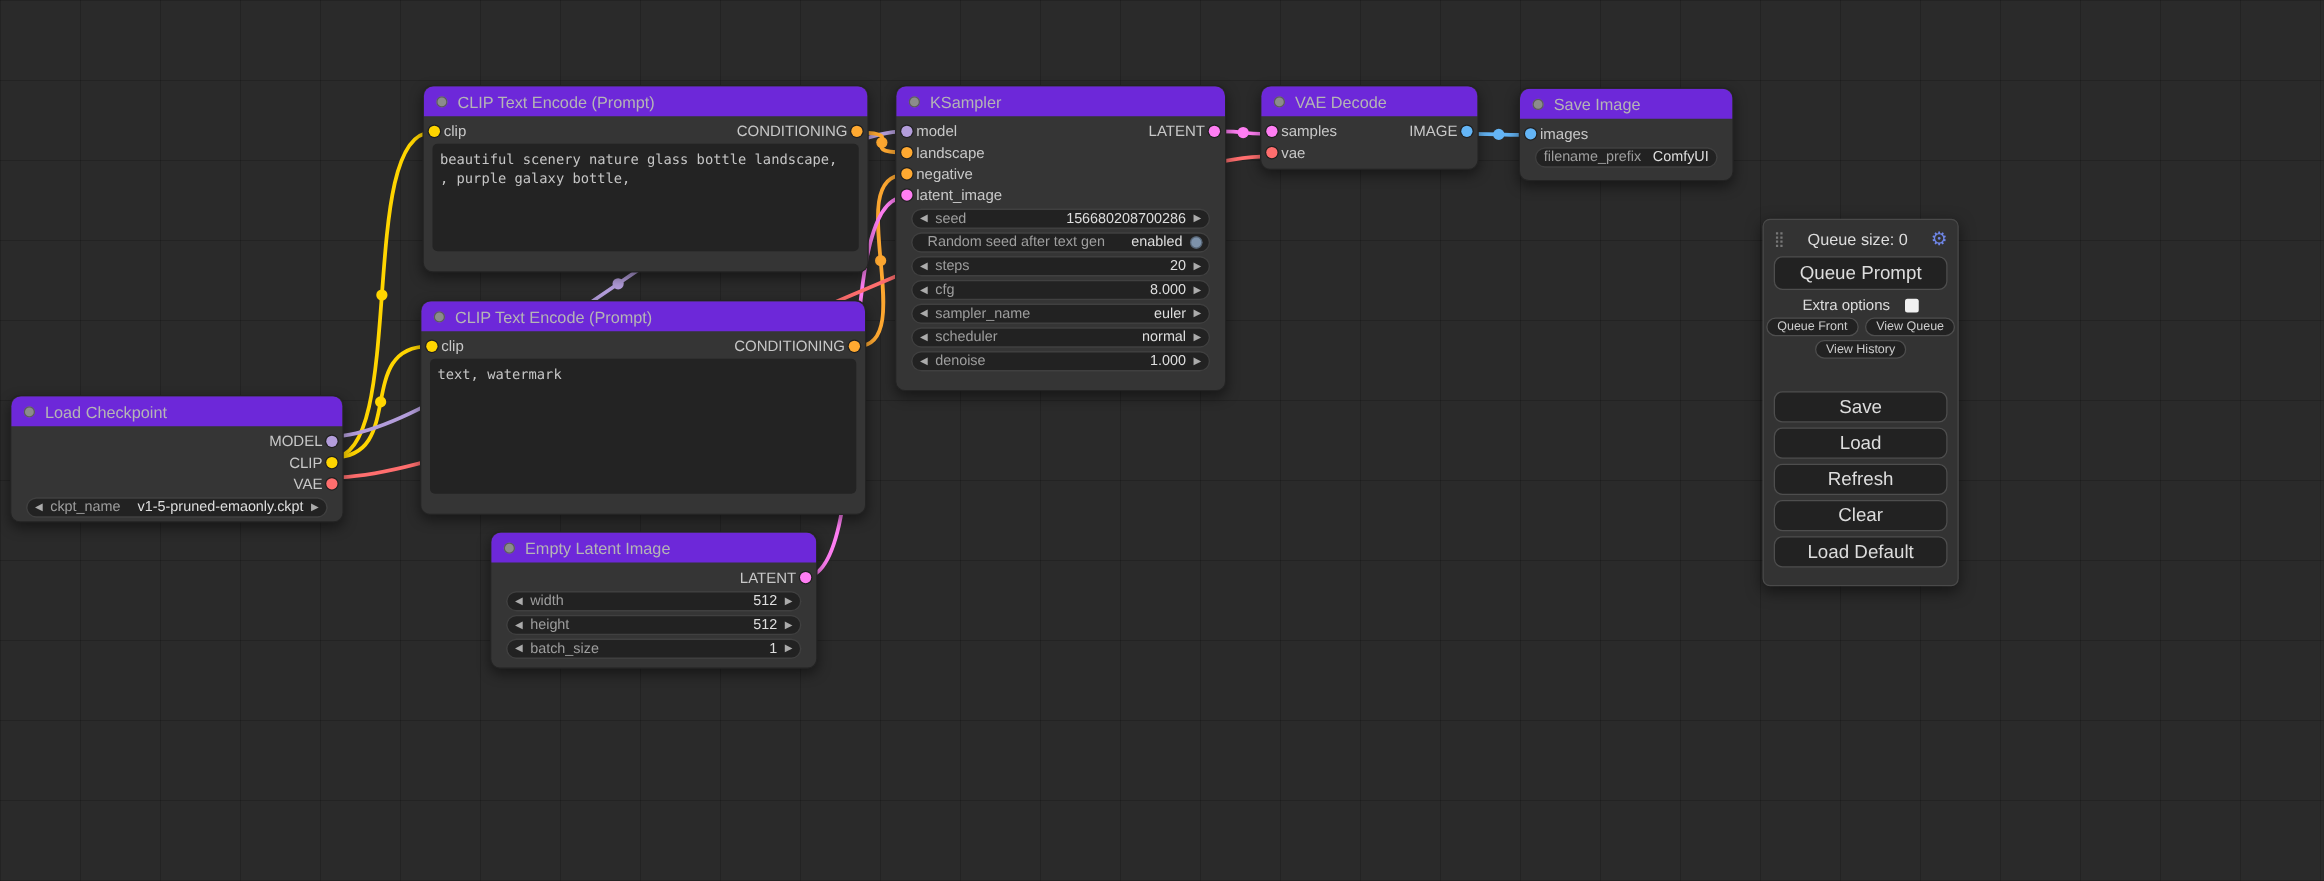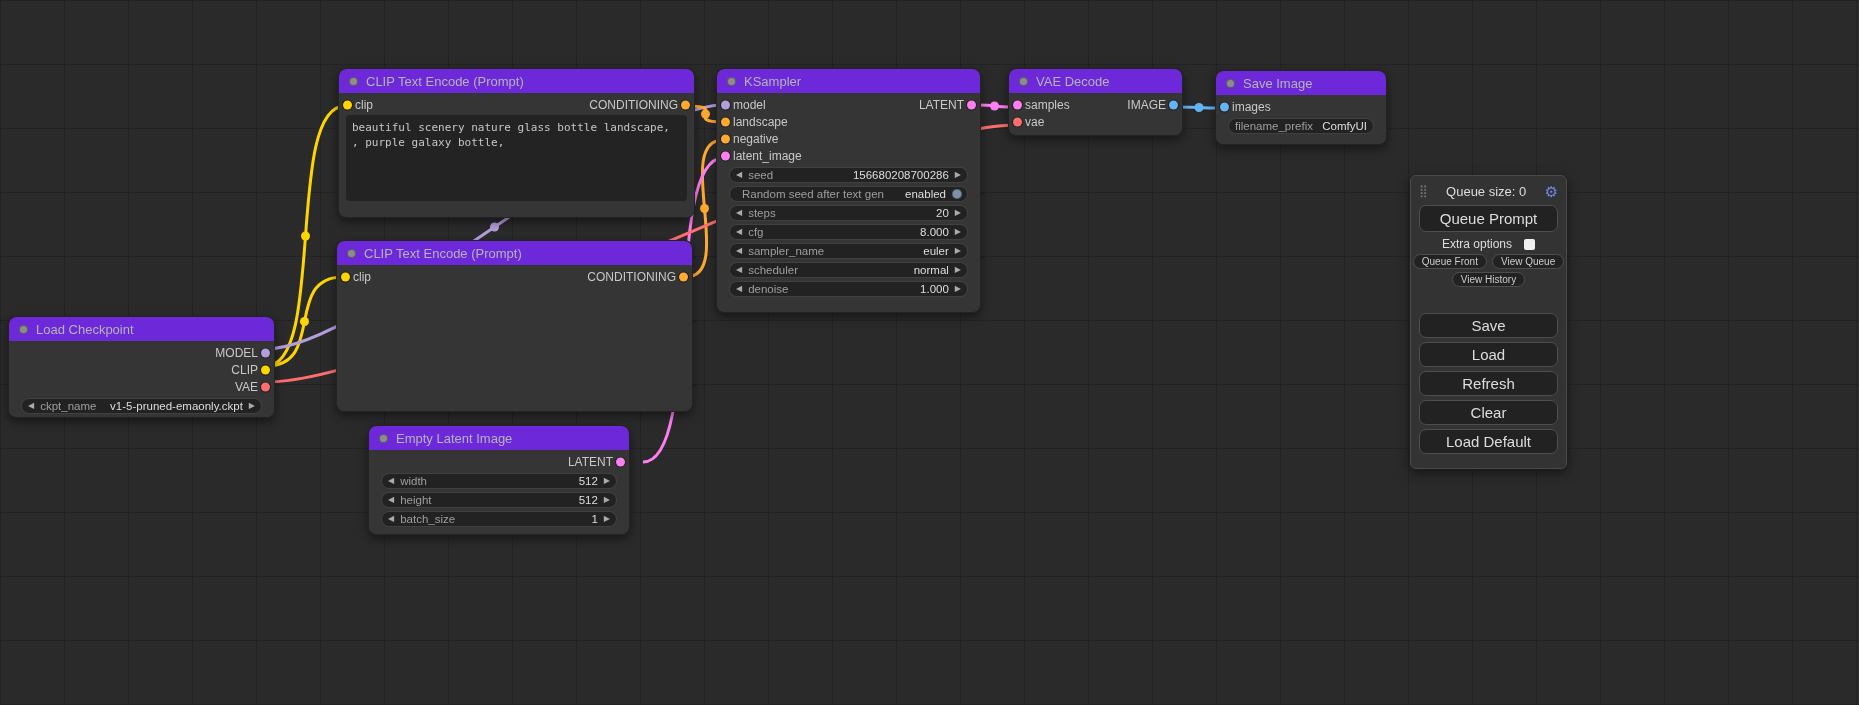--- a/index.html
+++ b/index.html
@@ -170,23 +170,24 @@
       <span>CLIP Text Encode (Prompt)</span>
     </div>
     <div class="slots">
       <div class="slot-row both">
         <span class="dot in c-clip"></span>
         <span class="slot-label">clip</span>
         <span class="slot-label">CONDITIONING</span>
         <span class="dot out c-cond"></span>
       </div>
     </div>
-  </div>
-
-  <div class="node" style="left:368px;top:425px;width:262px;height:110px;">
+    <div class="textarea">text, watermark</div>
+  </div>
+
+  <div class="node" style="left:392px;top:425px;width:262px;height:110px;">
     <div class="node-title">
       <span class="title-dot"></span>
       <span>Empty Latent Image</span>
     </div>
     <div class="slots">
       <div class="slot-row out">
         <span class="slot-label">LATENT</span>
         <span class="dot out c-latent"></span>
       </div>
     </div>

